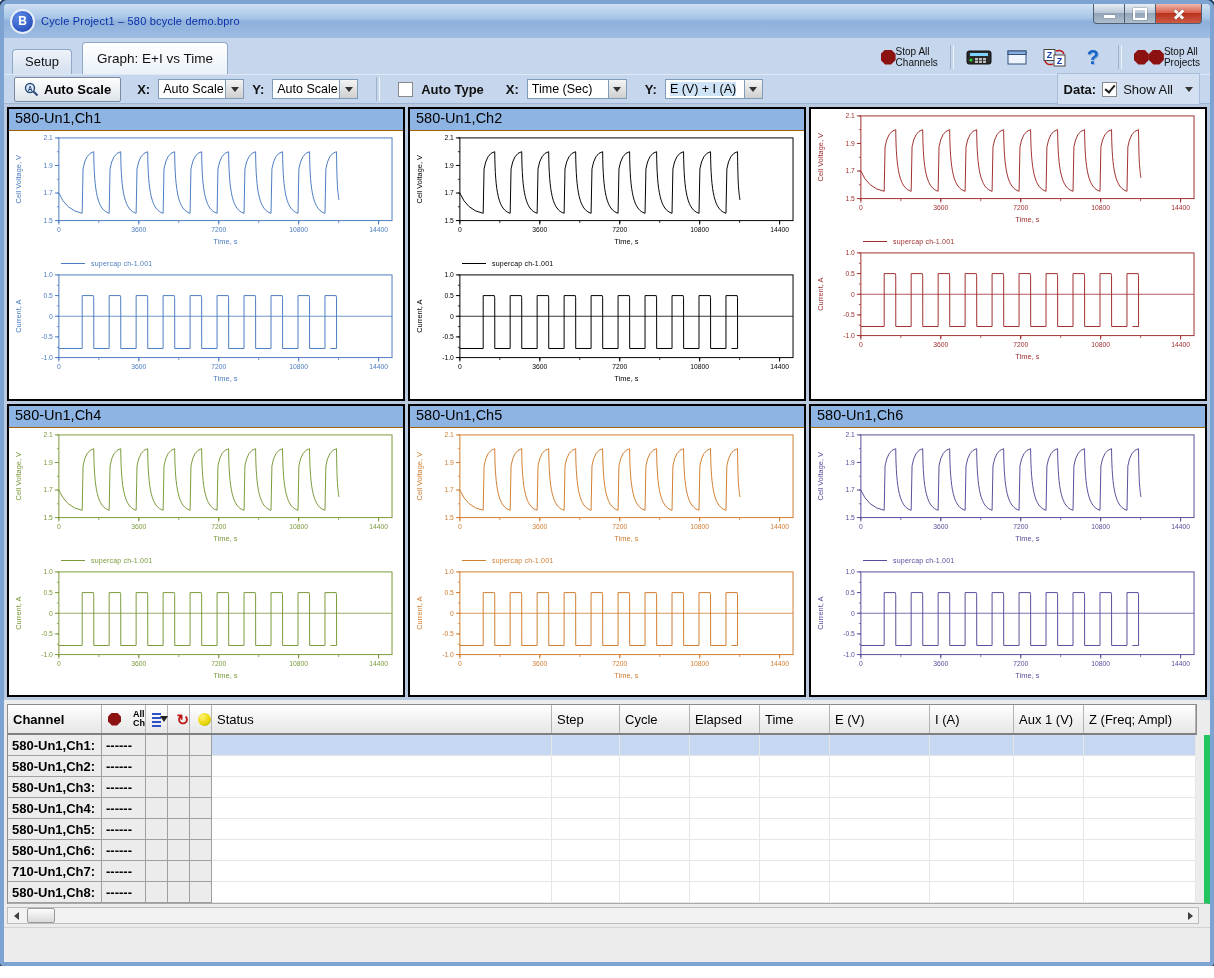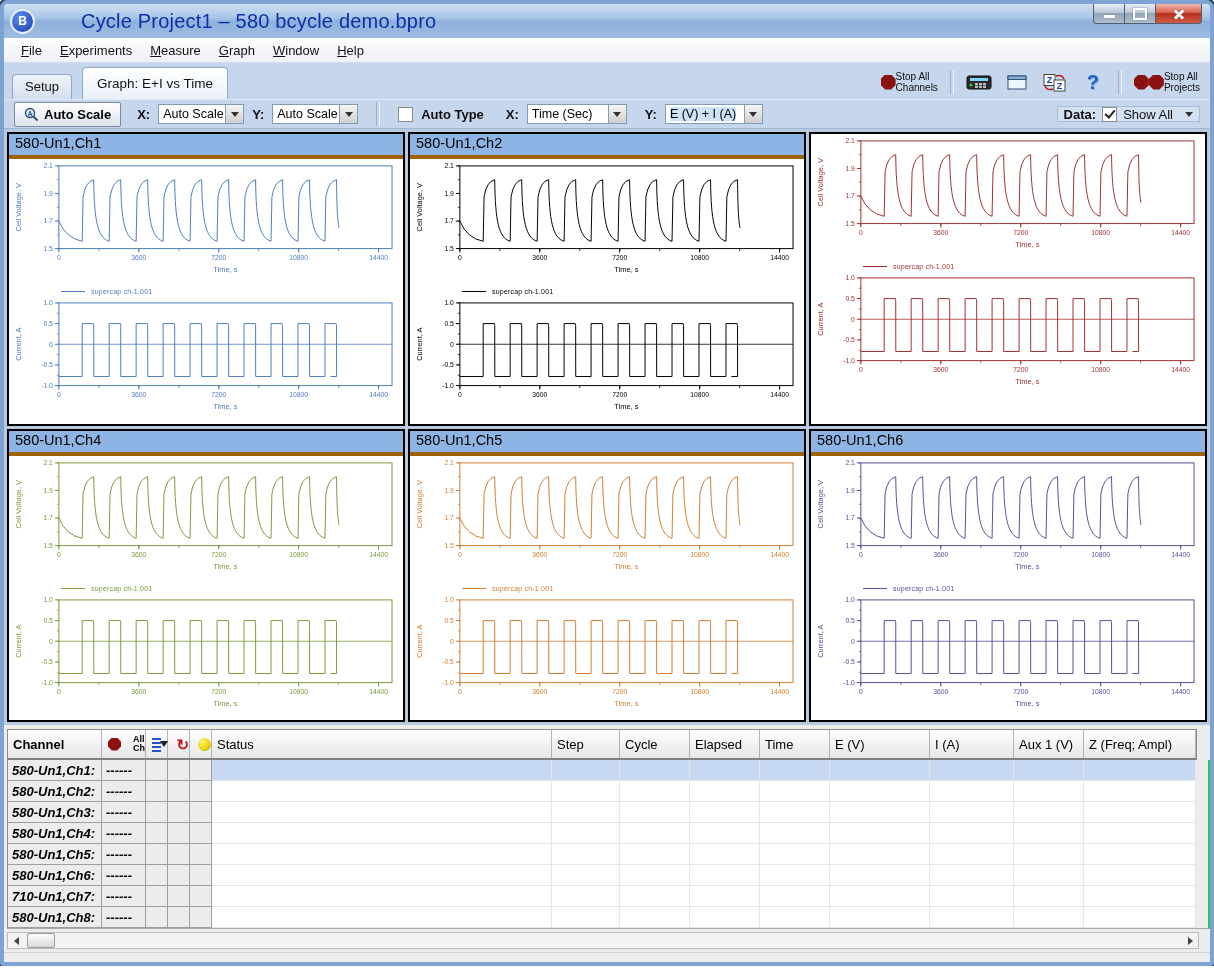--- a/index.html
+++ b/index.html
@@ -3,21 +3,21 @@
 <meta charset="utf-8">
 <style>
   html,body{margin:0;padding:0;background:#fff;font-family:"Liberation Sans",sans-serif;}
   .window{width:1214px;height:966px;box-sizing:border-box;border:4px solid #7da3d3;outline:2px solid #1d3c63;
           border-radius:8px 8px 4px 4px;overflow:hidden;background:#ececec;position:relative;}
   
   .titlebar{height:34px;background:linear-gradient(180deg,#cfe0f2 0%,#a8c6e8 40%,#8fb0da 52%,#9dbde4 100%);
             display:flex;align-items:center;padding:0 6px;position:relative;}
   .app-icon{width:21px;height:21px;border-radius:50%;background:radial-gradient(circle at 35% 30%,#5b8ae8,#1c3fae);
             border:2px solid #e8eef8;color:#fff;font-weight:bold;font-size:12px;display:flex;align-items:center;justify-content:center;margin-right:6px;}
-  .title-text{font-size:20px;color:#0a31a8;letter-spacing:.2px;margin-left:40px;}
+  .title-text{font-size:11px;color:#0a31a8;letter-spacing:.2px;}
   .win-buttons{position:absolute;top:0;right:8px;display:flex;}
   .wbtn{height:19px;border:1px solid #4d5f75;border-top:none;display:flex;align-items:center;justify-content:center;
         background:linear-gradient(#e6eef7,#b9c7d6 45%,#93a5b8 50%,#aebecd);}
   .wbtn.min{width:30px;border-radius:0 0 0 4px;}
   .wbtn.max{width:30px;border-left:none;}
   .wbtn.close{width:45px;border-left:none;border-radius:0 0 4px 0;background:linear-gradient(#f0b8ae,#d9614d 45%,#b8321e 50%,#cf5a45);}
   .g-min{width:11px;height:3px;background:#fff;box-shadow:0 0 1px #333;margin-top:6px;}
   .g-max{width:10px;height:8px;border:2px solid #fff;box-shadow:0 0 1px #333;}
   .g-x{position:relative;width:14px;height:12px;}
   .g-x i{position:absolute;left:1px;top:5px;width:12px;height:2.6px;background:#fff;box-shadow:0 0 1px #40110a;}
@@ -45,40 +45,40 @@
          border-radius:2px;padding:1px 9px;height:21px;font-weight:bold;font-size:13px;box-shadow:inset 0 1px 0 #fff;}
   .lbl{font-size:13px;font-weight:bold;color:#111;}
   .sel{display:flex;align-items:center;background:#fff;border:1px solid #7f9db9;height:20px;font-size:12.5px;padding-left:4px;box-sizing:border-box;}
   .sel .val{white-space:nowrap;overflow:hidden;}
   .sel .val.selhl{background:#cfe3f7;}
   .arrowbtn{margin-left:auto;width:17px;height:18px;background:linear-gradient(#f4f4f4,#cfcfcf);border-left:1px solid #7f9db9;
             display:flex;align-items:center;justify-content:center;}
   .tri-dn{width:0;height:0;border-left:4px solid transparent;border-right:4px solid transparent;border-top:5px solid #333;}
   .cb{width:13px;height:13px;background:#fff;border:1px solid #8a8a8a;display:inline-flex;align-items:center;justify-content:center;flex:none;}
   .cb.checked::after{content:"";width:4px;height:8px;border-right:2px solid #222;border-bottom:2px solid #222;transform:rotate(40deg);margin-top:-3px;}
-  .data-group{margin-left:auto;display:flex;align-items:center;gap:6px;background:#d2e0f2;border:1px solid #aabdd8;padding:2px 6px;height:16px;box-sizing:border-box;}
+  .data-group{margin-left:auto;display:flex;align-items:center;gap:6px;background:#d2e0f2;border:1px solid #aabdd8;padding:2px 6px;height:32px;box-sizing:border-box;}
   .data-group .plain{font-size:13px;font-weight:normal;}
   
   .chart-grid{height:596px;background:#b9c9e0;display:grid;grid-template-columns:repeat(3,1fr);grid-template-rows:1fr 1fr;gap:3px;padding:3px;box-sizing:border-box;}
   .panel{border:2px solid #000;background:#fff;display:flex;flex-direction:column;overflow:hidden;}
-  .panel-header{height:20px;background:#8db4e2;border-bottom:4px solid #a16207;font-size:14.5px;color:#000;padding:1px 6px 0 6px;}
+  .panel-header{height:20px;background:#8db4e2;border-bottom:1px solid #a16207;font-size:14.5px;color:#000;padding:1px 6px 0 6px;}
   .panel-body{flex:1;background:#fff;padding-top:2px;}
   svg.plot{display:block;width:100%;height:124px;}
   .legend{height:13px;display:flex;align-items:center;margin-left:52px;gap:6px;}
   .legend .ln{width:24px;height:0;border-top:1.6px solid #000;}
   .legend .lt{font-size:7px;letter-spacing:.2px;}
   
   .tablewrap{margin:4px 0 0 3px;}
   .trow{display:grid;grid-template-columns:94px 44px 22px 22px 22px 340px 68px 70px 70px 70px 100px 84px 70px 112px;width:1188px;}
   .thead{height:28px;background:linear-gradient(#ffffff,#e6e6e6);border:1px solid #8c8c8c;border-bottom:2px solid #808080;box-sizing:content-box;}
   .th{border-right:1px solid #b4b4b4;display:flex;align-items:center;padding:0 5px;font-size:13px;color:#000;}
   .th.bold{font-weight:bold;}
   .th.ico{justify-content:flex-end;gap:12px;padding:0;}
   .allch-lines{font-size:9px;font-weight:bold;line-height:1;}
-  .tbody{border-left:1px solid #8c8c8c;border-right:2px solid #22c55e;border-bottom:1px solid #a8a8a8;font-style:italic;}
+  .tbody{border-left:1px solid #8c8c8c;border-right:6px solid #22c55e;border-bottom:1px solid #a8a8a8;}
   .tr{height:21px;}
   .cell{display:flex;align-items:center;box-sizing:border-box;}
   .cell.hd{background:#ececec;border-right:1px solid #9f9f9f;border-bottom:1px solid #9f9f9f;font-weight:bold;font-size:13px;padding:0 4px;}
   .cell.dt{background:#fff;border-right:1px solid #e6e6e6;border-bottom:1px solid #e6e6e6;font-size:12px;}
   .tr.selected .cell.dt{background:#c7d9f2;}
   
   .bars-ico{position:relative;width:15px;height:15px;}
   .bars-ico i{position:absolute;left:0;height:2px;background:#2a52c8;}
   .loop-ico{font-size:15px;font-weight:bold;color:#c01818;line-height:1;}
   .dot-ico{width:13px;height:13px;border-radius:50%;background:radial-gradient(circle at 35% 30%,#fff370,#e8d400 60%,#7a9a00);}
@@ -110,28 +110,20 @@
         </div>
       <div class="wbtn close">
           <div class="g-x">
             <i></i>
             <i></i>
           </div>
         </div>
     </div>
   </div>
 
-  <div class="menubar">
-      <div class="menu-item"><u>F</u>ile</div>
-      <div class="menu-item"><u>E</u>xperiments</div>
-      <div class="menu-item"><u>M</u>easure</div>
-      <div class="menu-item"><u>G</u>raph</div>
-      <div class="menu-item"><u>W</u>indow</div>
-      <div class="menu-item"><u>H</u>elp</div>
-    </div>
 
   <div class="tabrow">
     <div style="display:flex;align-items:flex-end;">
         <div class="tab">Setup</div>
         <div class="tab active">Graph: E+I vs Time</div>
       </div>
     <div class="tabrow-right">
       <div class="stop-group">
         <div class="octagon"></div>
         <div class="stop-text">

